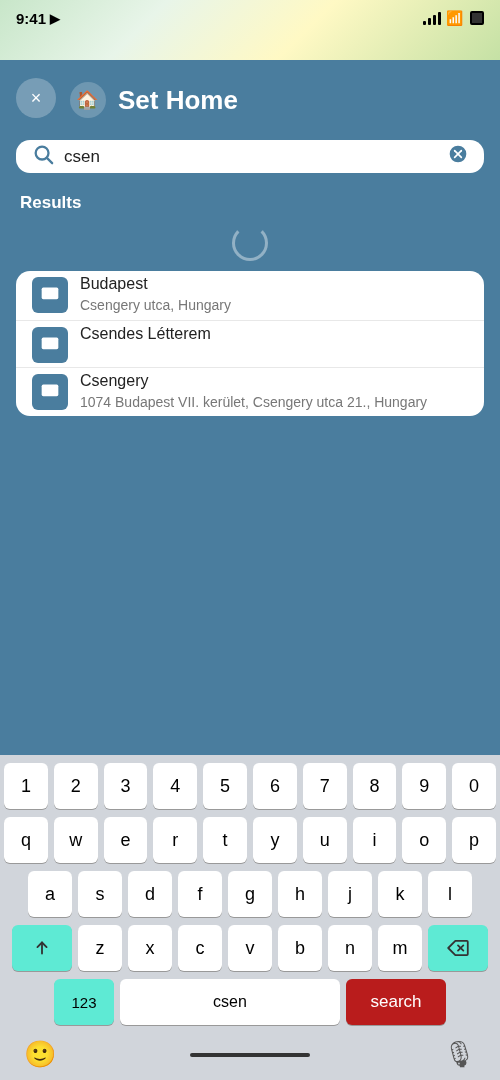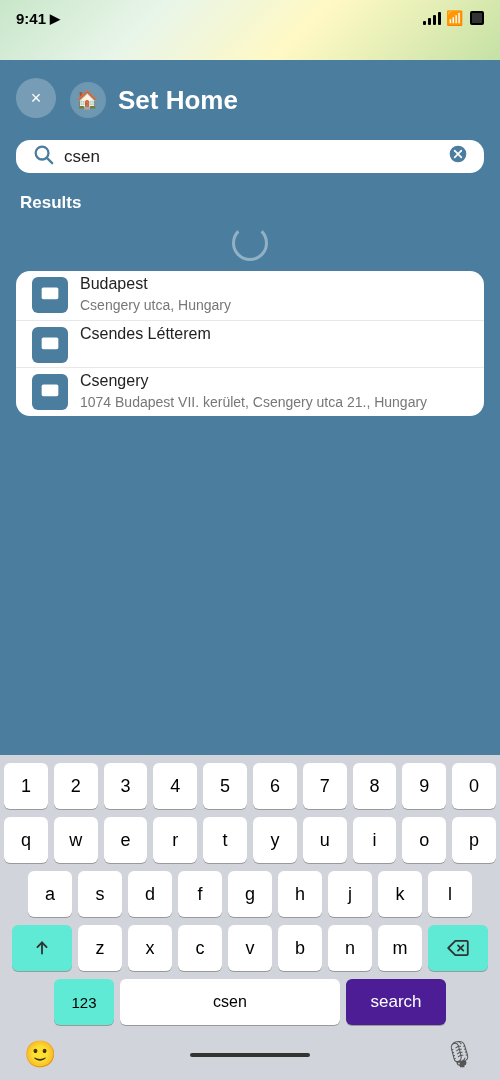--- a/index.html
+++ b/index.html
@@ -257,21 +257,21 @@
       min-width: 52px;
       max-width: 60px;
       flex: 1.3;
     }
     .key-space {
       flex: 4;
       max-width: 220px;
       font-size: 16px;
     }
     .key-search {
-      background: #4c1d95;
+      background: #b91c1c;
       color: white;
       font-size: 17px;
       font-weight: 500;
       min-width: 92px;
       max-width: 100px;
       flex: 2.2;
     }
     .key-backspace {
       min-width: 52px;
       max-width: 60px;

